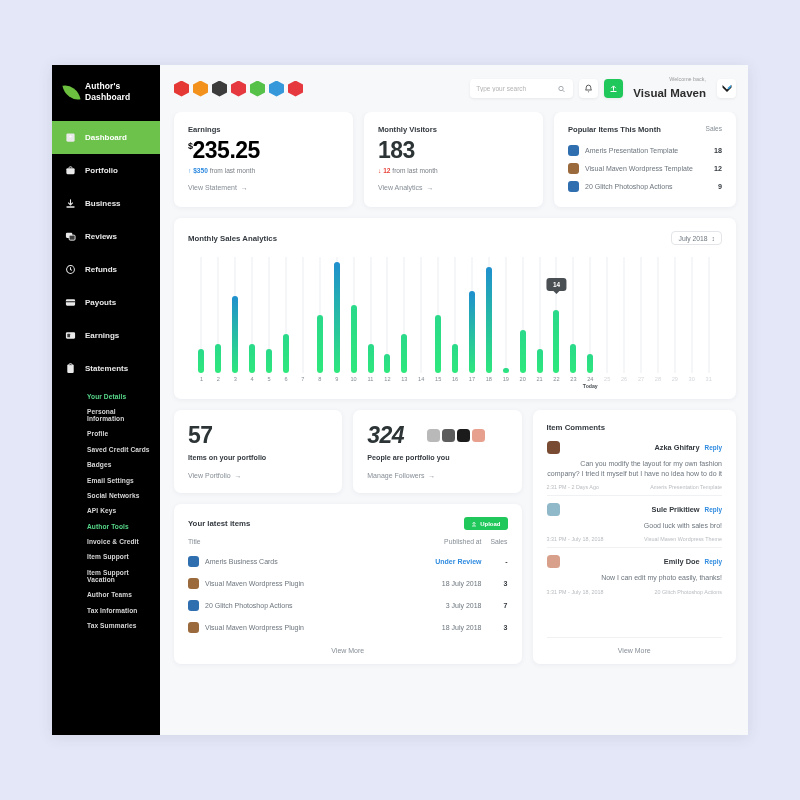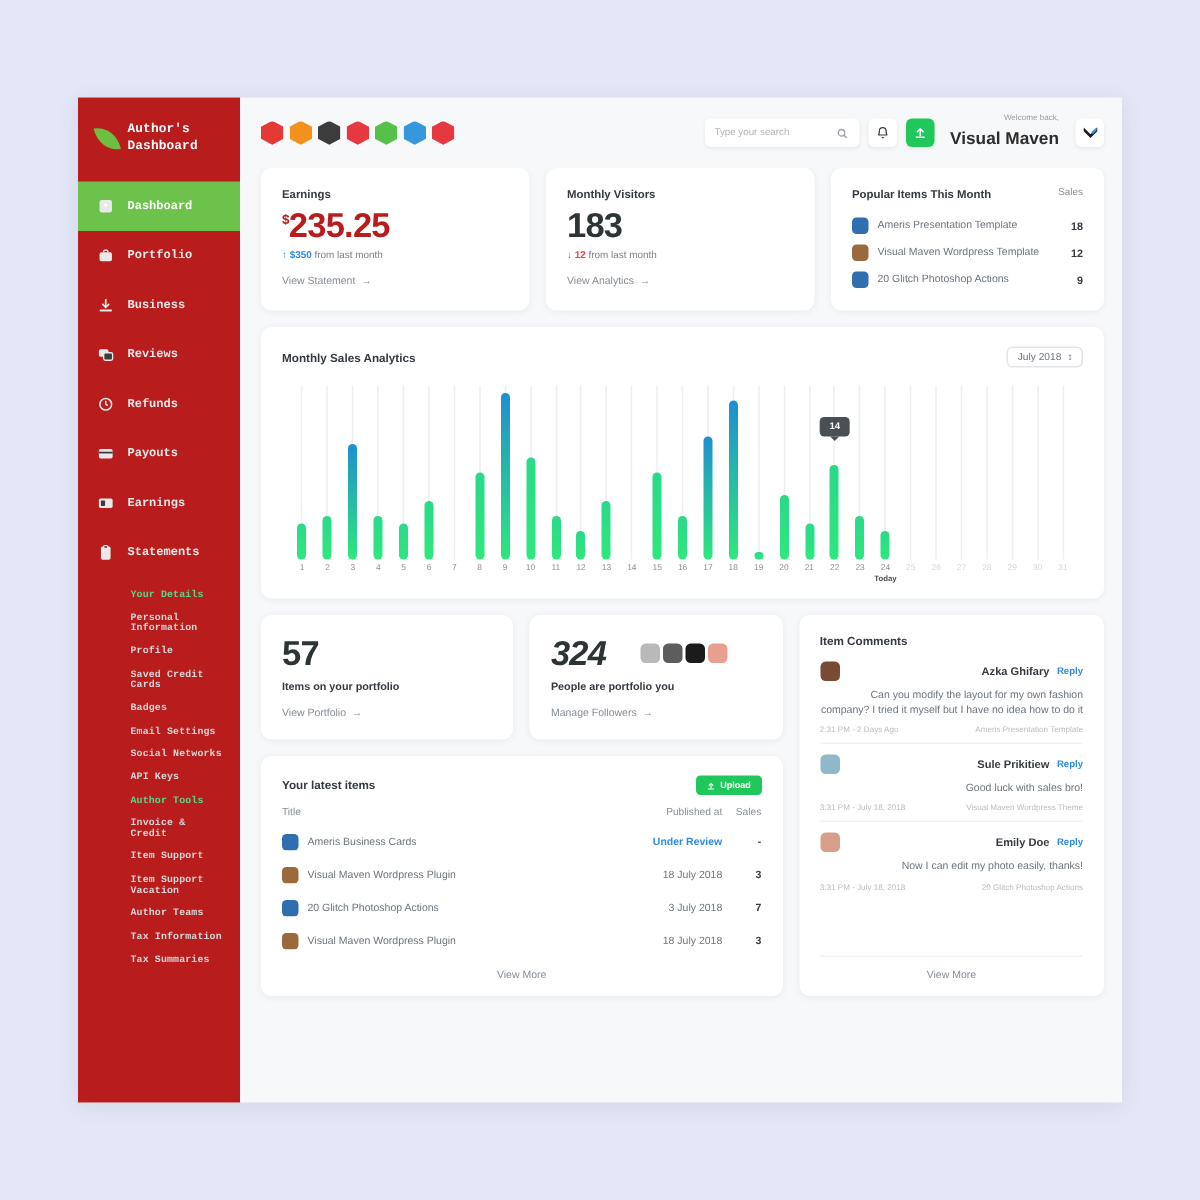--- a/index.html
+++ b/index.html
@@ -11,24 +11,23 @@
   }
   #app {
     position: absolute; left: 52px; top: 65px;
     width: 696px; height: 670px;
     background: #f7f8fa;
     display: flex;
     box-shadow: 0 2px 14px rgba(60,60,90,.10);
   }
   
   .sidebar {
-    width: 108px; background: #b91c1c; color: #fff;
+    width: 108px; background: #000000; color: #fff;
     flex: 0 0 108px; position: relative;
     overflow: hidden;
-    font-family: Liberation Mono, monospace;
   }
   .brand { display:flex; align-items:center; gap:6px; padding: 16px 10px 18px 12px; }
   .leaf {
     width:15px;height:17px;background:#6cbf3f;
     border-radius: 0 100% 0 100%;
     transform: rotate(-12deg); flex:0 0 auto;
   }
   .brand-txt { font-size:8.5px; font-weight:bold; line-height:1.32; letter-spacing:.1px; }
   .nav-item {
     display:flex; align-items:center; gap:9px;
@@ -83,21 +82,21 @@
   .uavatar{ width:19px;height:19px;border-radius:4px;background:#fff;
     display:flex;align-items:center;justify-content:center;
     box-shadow:0 1px 3px rgba(0,0,0,.07); margin-left:5px; position:relative;}
   .content { flex:1; padding: 0 12px 12px 14px; overflow:hidden; }
   .row { display:flex; gap:11px; margin-bottom:11px; }
   .card { background:#fff; border-radius:7px; box-shadow:0 1px 5px rgba(70,70,100,.07); }
   
   .stat { flex:1; padding: 13px 14px 14px; }
   .stat h4{ font-size:7.6px;color:#343a40;margin-bottom:4px;}
   .bignum{ font-size:23px; font-weight:bold; color:#2d3436; line-height:1.05; letter-spacing:-.5px;}
-  .bignum.green{ color:#b91c1c; }
+  .bignum.green{ color:#000000; }
   .bignum sup{ font-size:9px; vertical-align:super; font-weight:bold;}
   .delta{ font-size:6.6px; color:#7b8187; margin-top:5px;}
   .delta b.up{ color:#2f8be0; }
   .delta b.down{ color:#e8453c; }
   .clink{ font-size:7px; color:#868e96; margin-top:10px; display:block; cursor:pointer;}
   
   .pop { flex:1.02; padding: 13px 14px 12px; }
   .pop-head{ display:flex; justify-content:space-between; font-size:7.6px; font-weight:bold; color:#343a40; margin-bottom:7px;}
   .pop-head .sl{ font-size:6.6px;font-weight:normal;color:#868e96;}
   .pop-row{ display:flex; align-items:center; gap:6px; padding:3.5px 0; }

